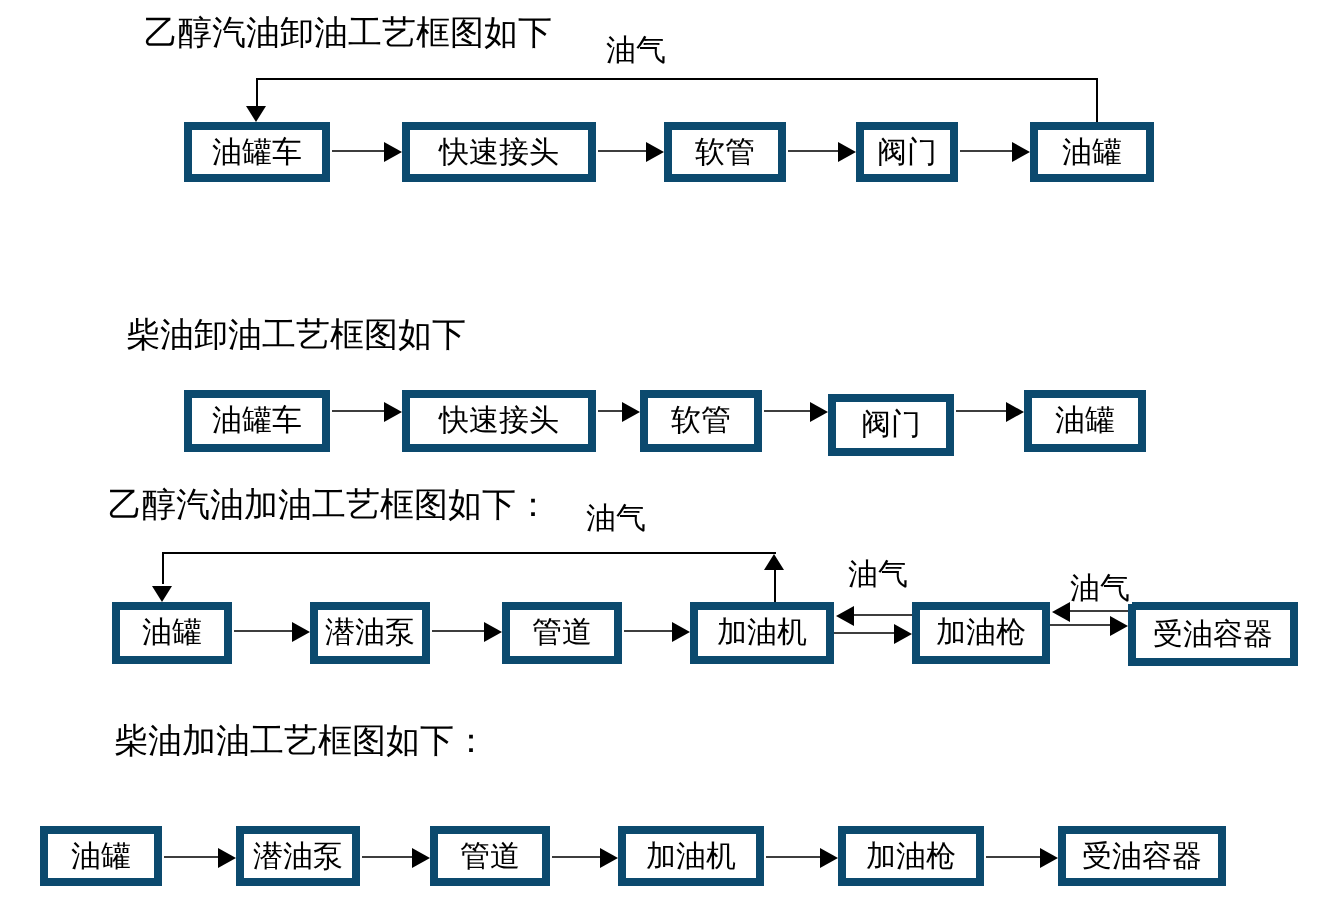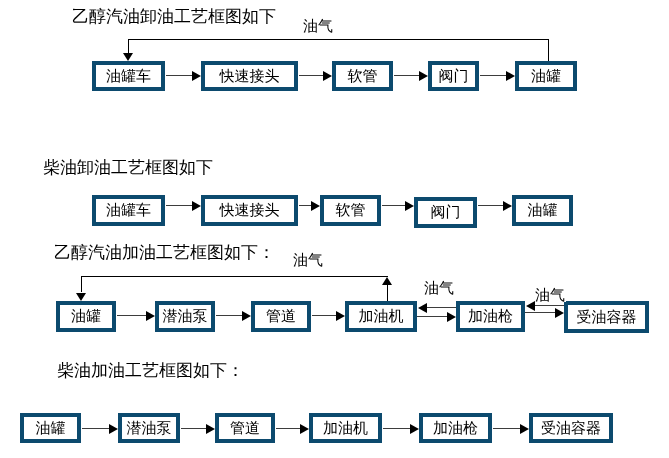--- a/index.html
+++ b/index.html
@@ -56,21 +56,21 @@
     <div class="ah-r" style="left:192px;top:71px"></div>
     <div class="hl" style="left:299px;top:75px;width:24px"></div>
     <div class="ah-r" style="left:323px;top:71px"></div>
     <div class="hl" style="left:394px;top:75px;width:25px"></div>
     <div class="ah-r" style="left:419px;top:71px"></div>
     <div class="hl" style="left:480px;top:75px;width:26px"></div>
     <div class="ah-r" style="left:506px;top:71px"></div>
   </section>
 
   <section>
-    <div class="title" style="left:43px;top:156px">柴油卸油工艺框图如下</div>
+    <div class="title" style="left:63px;top:156px">柴油卸油工艺框图如下</div>
 
     <div class="box" style="left:92px;top:195px;width:73px;height:31px">
         <span>油罐车</span>
       </div>
     <div class="box" style="left:201px;top:195px;width:97px;height:31px">
         <span>快速接头</span>
       </div>
     <div class="box" style="left:320px;top:195px;width:61px;height:31px">
         <span>软管</span>
       </div>

